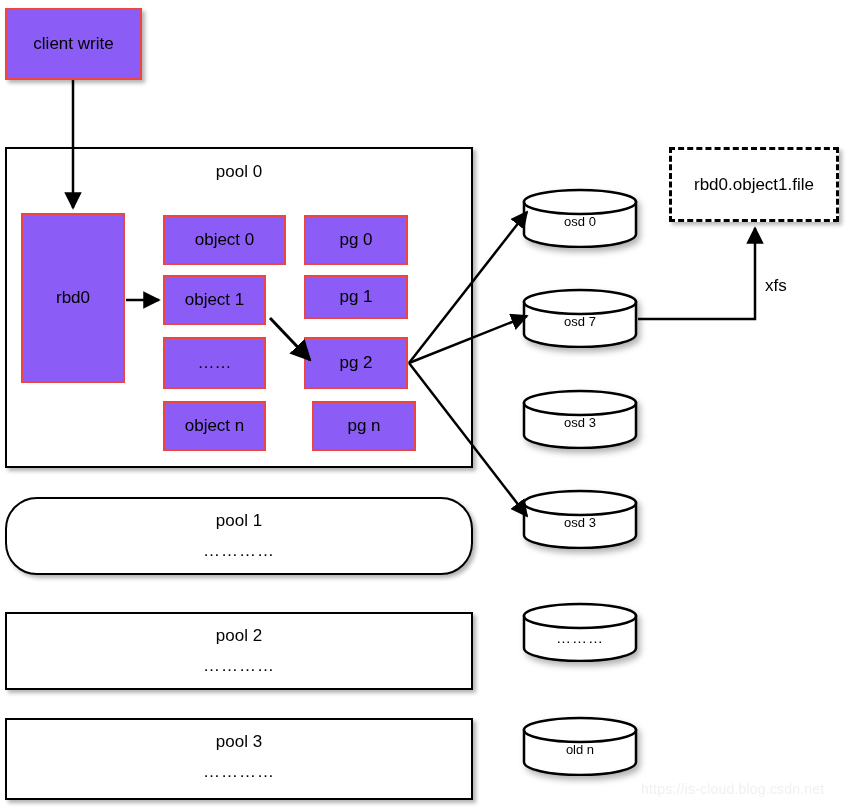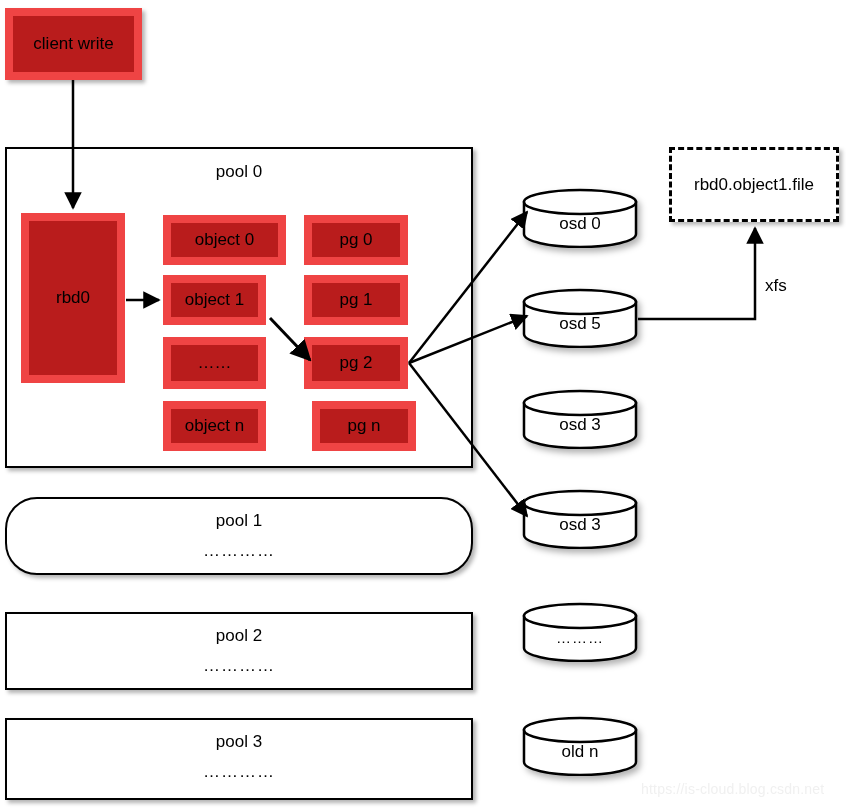--- a/index.html
+++ b/index.html
@@ -17,22 +17,22 @@
     width: 846px;
     height: 808px;
     background: #ffffff;
     overflow: hidden;
   }
 
   
   .box {
     position: absolute;
     box-sizing: border-box;
-    background: #b91c1c;
-    border: 8px solid #ef4444;
+    background: #8b5cf6;
+    border: 2px solid #ef4444;
     display: flex;
     align-items: center;
     justify-content: center;
     font-size: 17px;
     line-height: 1.1;
     white-space: nowrap;
   }
 
   
   .shadowed {
@@ -86,21 +86,21 @@
     height: 60px;
     filter: drop-shadow(3px 4px 3px rgba(0,0,0,0.30));
   }
   .cyl svg { display: block; }
   .cyl-label {
     position: absolute;
     left: 0;
     right: 0;
     top: 26px;
     text-align: center;
-    font-size: 17px;
+    font-size: 13px;
     white-space: nowrap;
     pointer-events: none;
   }
   .cyl-label.dots { letter-spacing: 1px; font-size: 15px; top: 27px; }
 
   
   #wires {
     position: absolute;
     left: 0;
     top: 0;
@@ -149,21 +149,21 @@
   <div class="box" style="left:163px; top:337px; width:103px; height:52px;">
     <span>……</span>
   </div>
   <div class="box" style="left:163px; top:401px; width:103px; height:50px;">
     <span>object n</span>
   </div>
 
   <div class="box" style="left:304px; top:215px; width:104px; height:50px;">
     <span>pg 0</span>
   </div>
-  <div class="box" style="left:304px; top:275px; width:104px; height:50px;">
+  <div class="box" style="left:304px; top:275px; width:104px; height:44px;">
     <span>pg 1</span>
   </div>
   <div class="box" style="left:304px; top:337px; width:104px; height:52px;">
     <span>pg 2</span>
   </div>
   <div class="box" style="left:312px; top:401px; width:104px; height:50px;">
     <span>pg n</span>
   </div>
 
   <div class="pool" style="left:5px; top:497px; width:468px; height:78px;border-radius:32px;">
@@ -187,21 +187,21 @@
       <ellipse cx="58" cy="14" rx="56" ry="12" fill="#ffffff" stroke="#000000" stroke-width="2.5"></ellipse>
     </svg>
     <div class="cyl-label">osd 0</div>
   </div>
 
   <div class="cyl" style="left:522px; top:288px;">
     <svg width="116" height="60" viewBox="0 0 116 60">
       <path d="M2,14 L2,46 A56,13 0 0 0 114,46 L114,14 Z" fill="#ffffff" stroke="#000000" stroke-width="2.5"></path>
       <ellipse cx="58" cy="14" rx="56" ry="12" fill="#ffffff" stroke="#000000" stroke-width="2.5"></ellipse>
     </svg>
-    <div class="cyl-label">osd 5</div>
+    <div class="cyl-label">osd 7</div>
   </div>
 
   <div class="cyl" style="left:522px; top:389px;">
     <svg width="116" height="60" viewBox="0 0 116 60">
       <path d="M2,14 L2,46 A56,13 0 0 0 114,46 L114,14 Z" fill="#ffffff" stroke="#000000" stroke-width="2.5"></path>
       <ellipse cx="58" cy="14" rx="56" ry="12" fill="#ffffff" stroke="#000000" stroke-width="2.5"></ellipse>
     </svg>
     <div class="cyl-label">osd 3</div>
   </div>
 

